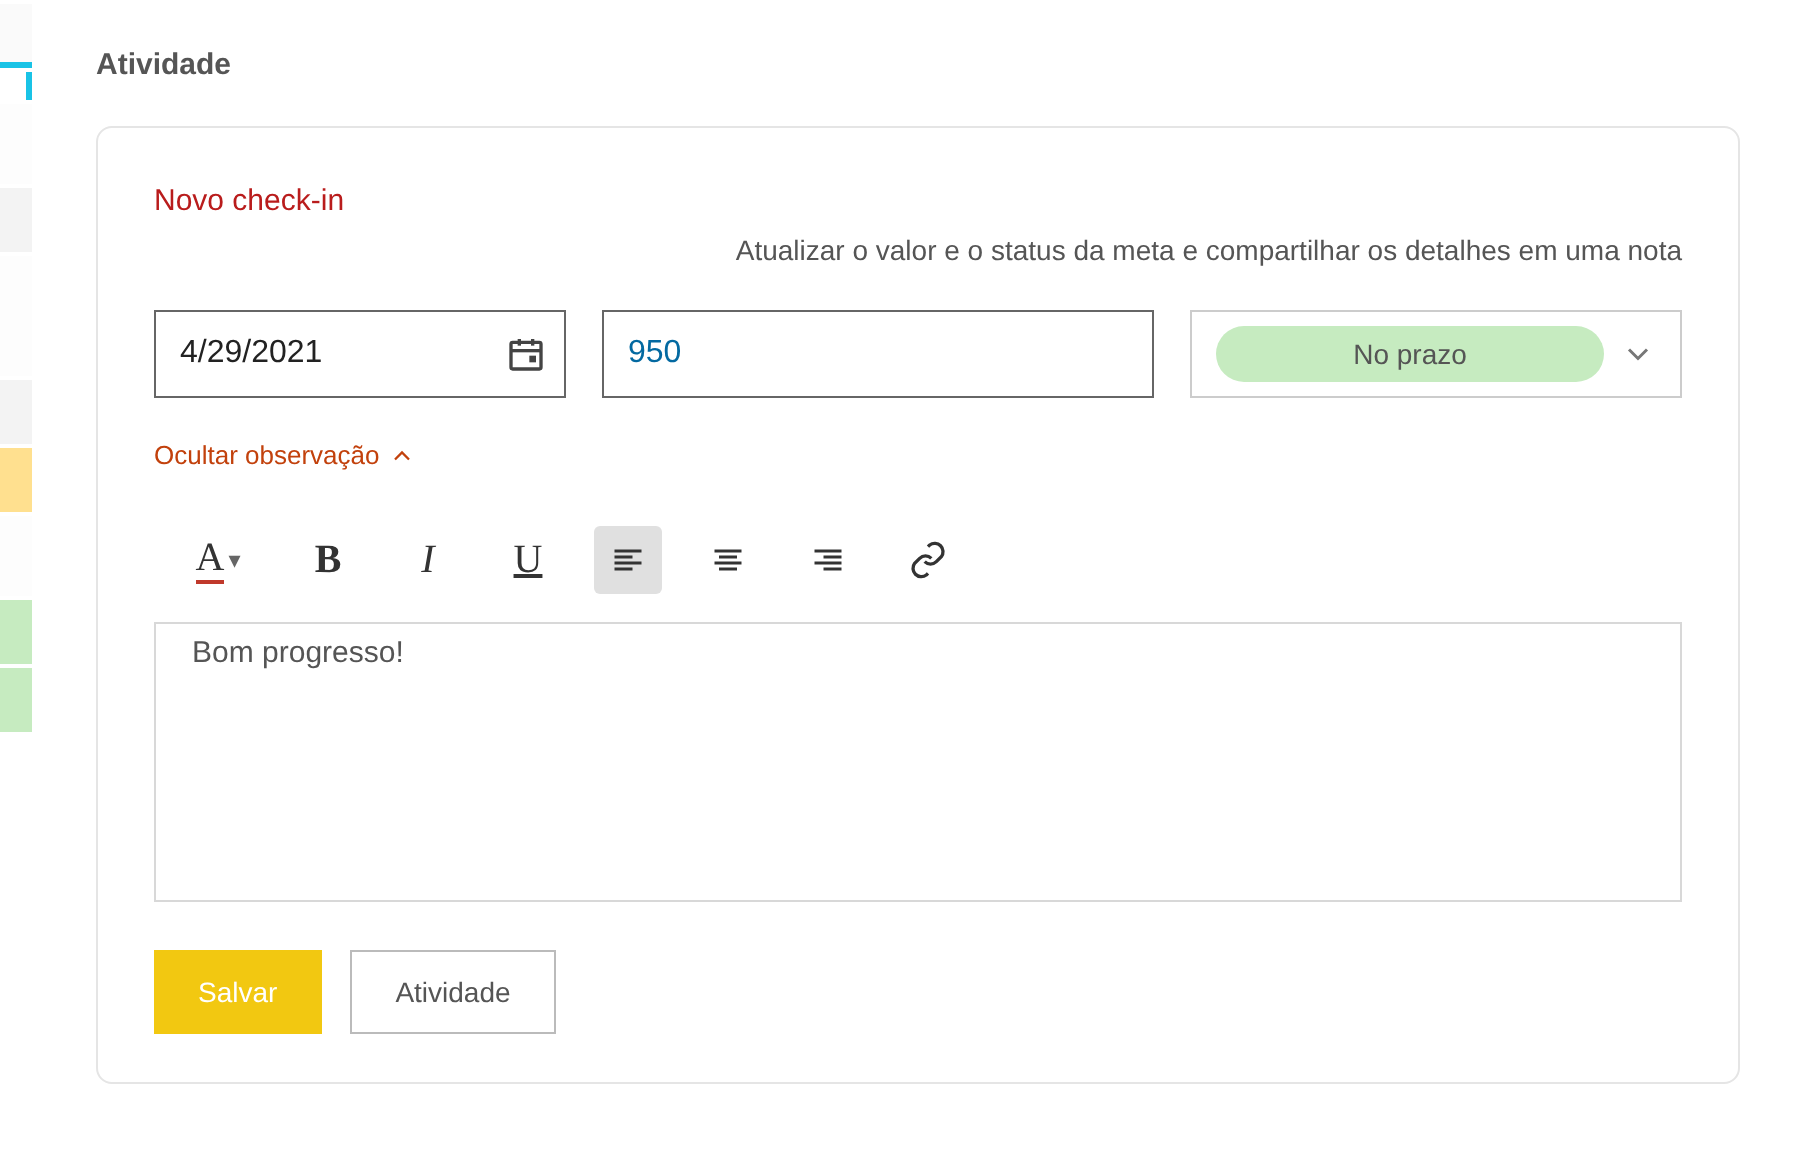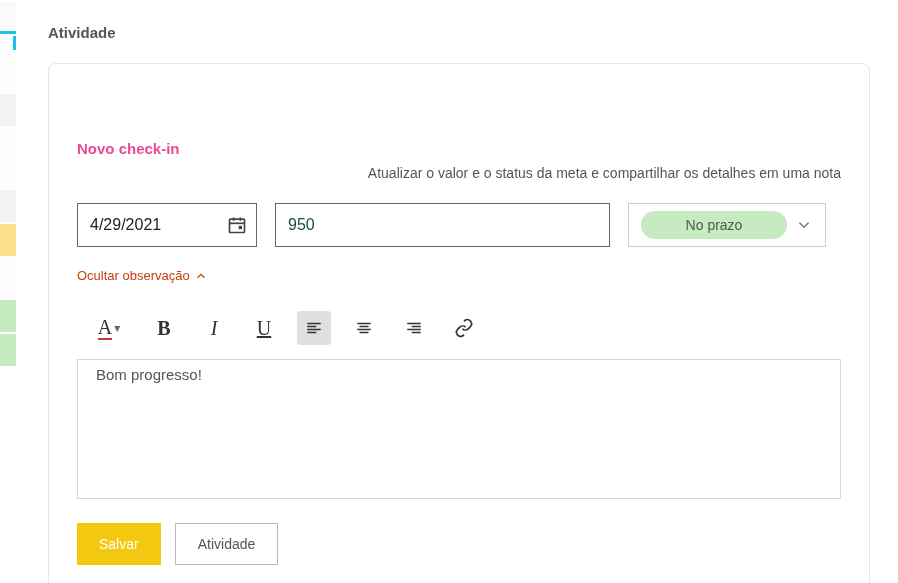--- a/index.html
+++ b/index.html
@@ -44,39 +44,38 @@
       font-weight: 700;
     }
     .card {
       border: 1px solid #e5e5e5;
       border-radius: 8px;
       padding: 28px 28px 24px 28px;
       background: #fff;
     }
     .card-heading {
       font-size: 15px;
-      color: #ec4899;
-      font-weight: 700;
+      color: #b91c1c;
+      font-weight: 400;
       margin-bottom: 8px;
-      margin-top: 48px;
     }
     .card-sub {
       font-size: 14px;
       color: #555;
       margin-bottom: 22px;
       text-align: right;
     }
     .controls-row {
       display: flex;
       gap: 18px;
       margin-bottom: 20px;
     }
     .date-field {
       position: relative;
-      width: 180px;
+      width: 206px;
     }
     .date-field input {
       width: 100%;
       height: 44px;
       border: 1px solid #666;
       padding: 0 40px 0 12px;
       font-size: 16px;
       font-family: inherit;
       color: #222;
       background: #fff;
@@ -94,25 +93,25 @@
       flex: 1;
       max-width: 335px;
     }
     .value-field input {
       width: 100%;
       height: 44px;
       border: 1px solid #666;
       padding: 0 12px;
       font-size: 16px;
       font-family: inherit;
-      color: #14532d;
+      color: #0369a1;
       background: #fff;
     }
     .status-select {
-      width: 198px;
+      width: 246px;
       height: 44px;
       border: 1px solid #ccc;
       display: flex;
       align-items: center;
       padding: 0 12px;
       gap: 8px;
       cursor: pointer;
       background: #fff;
     }
     .status-pill {

